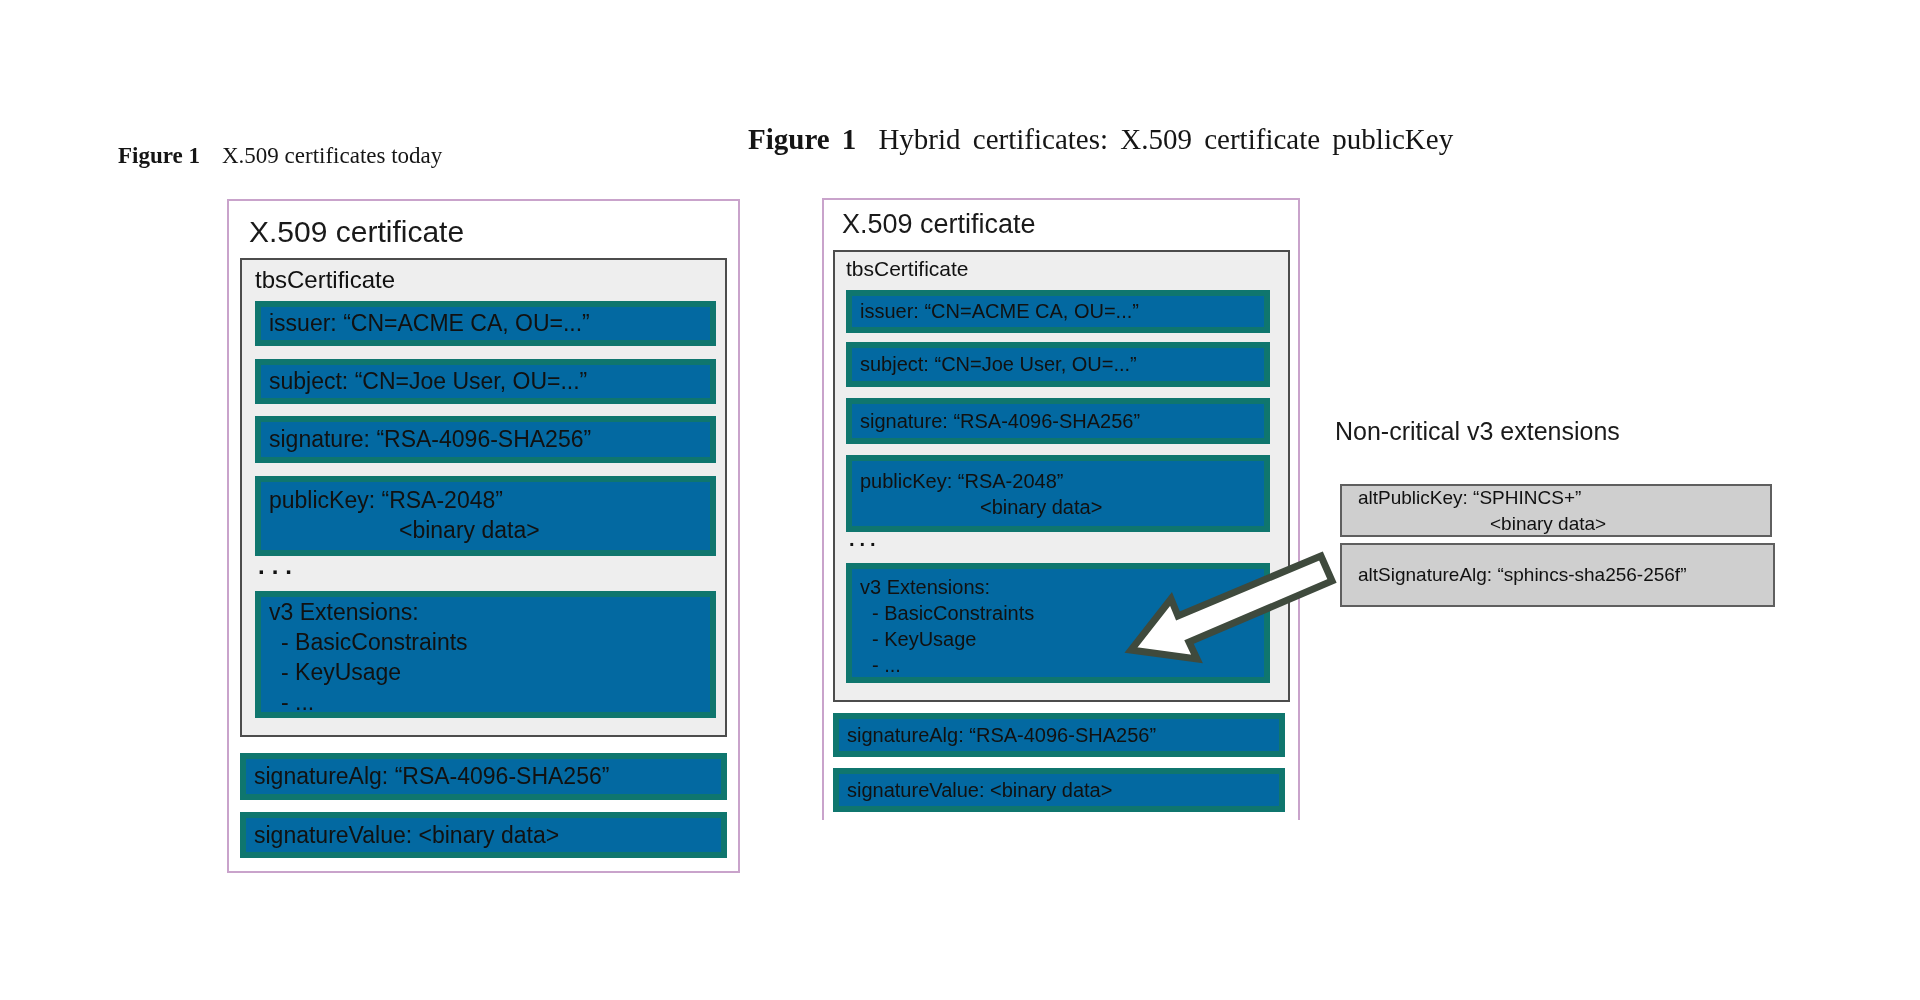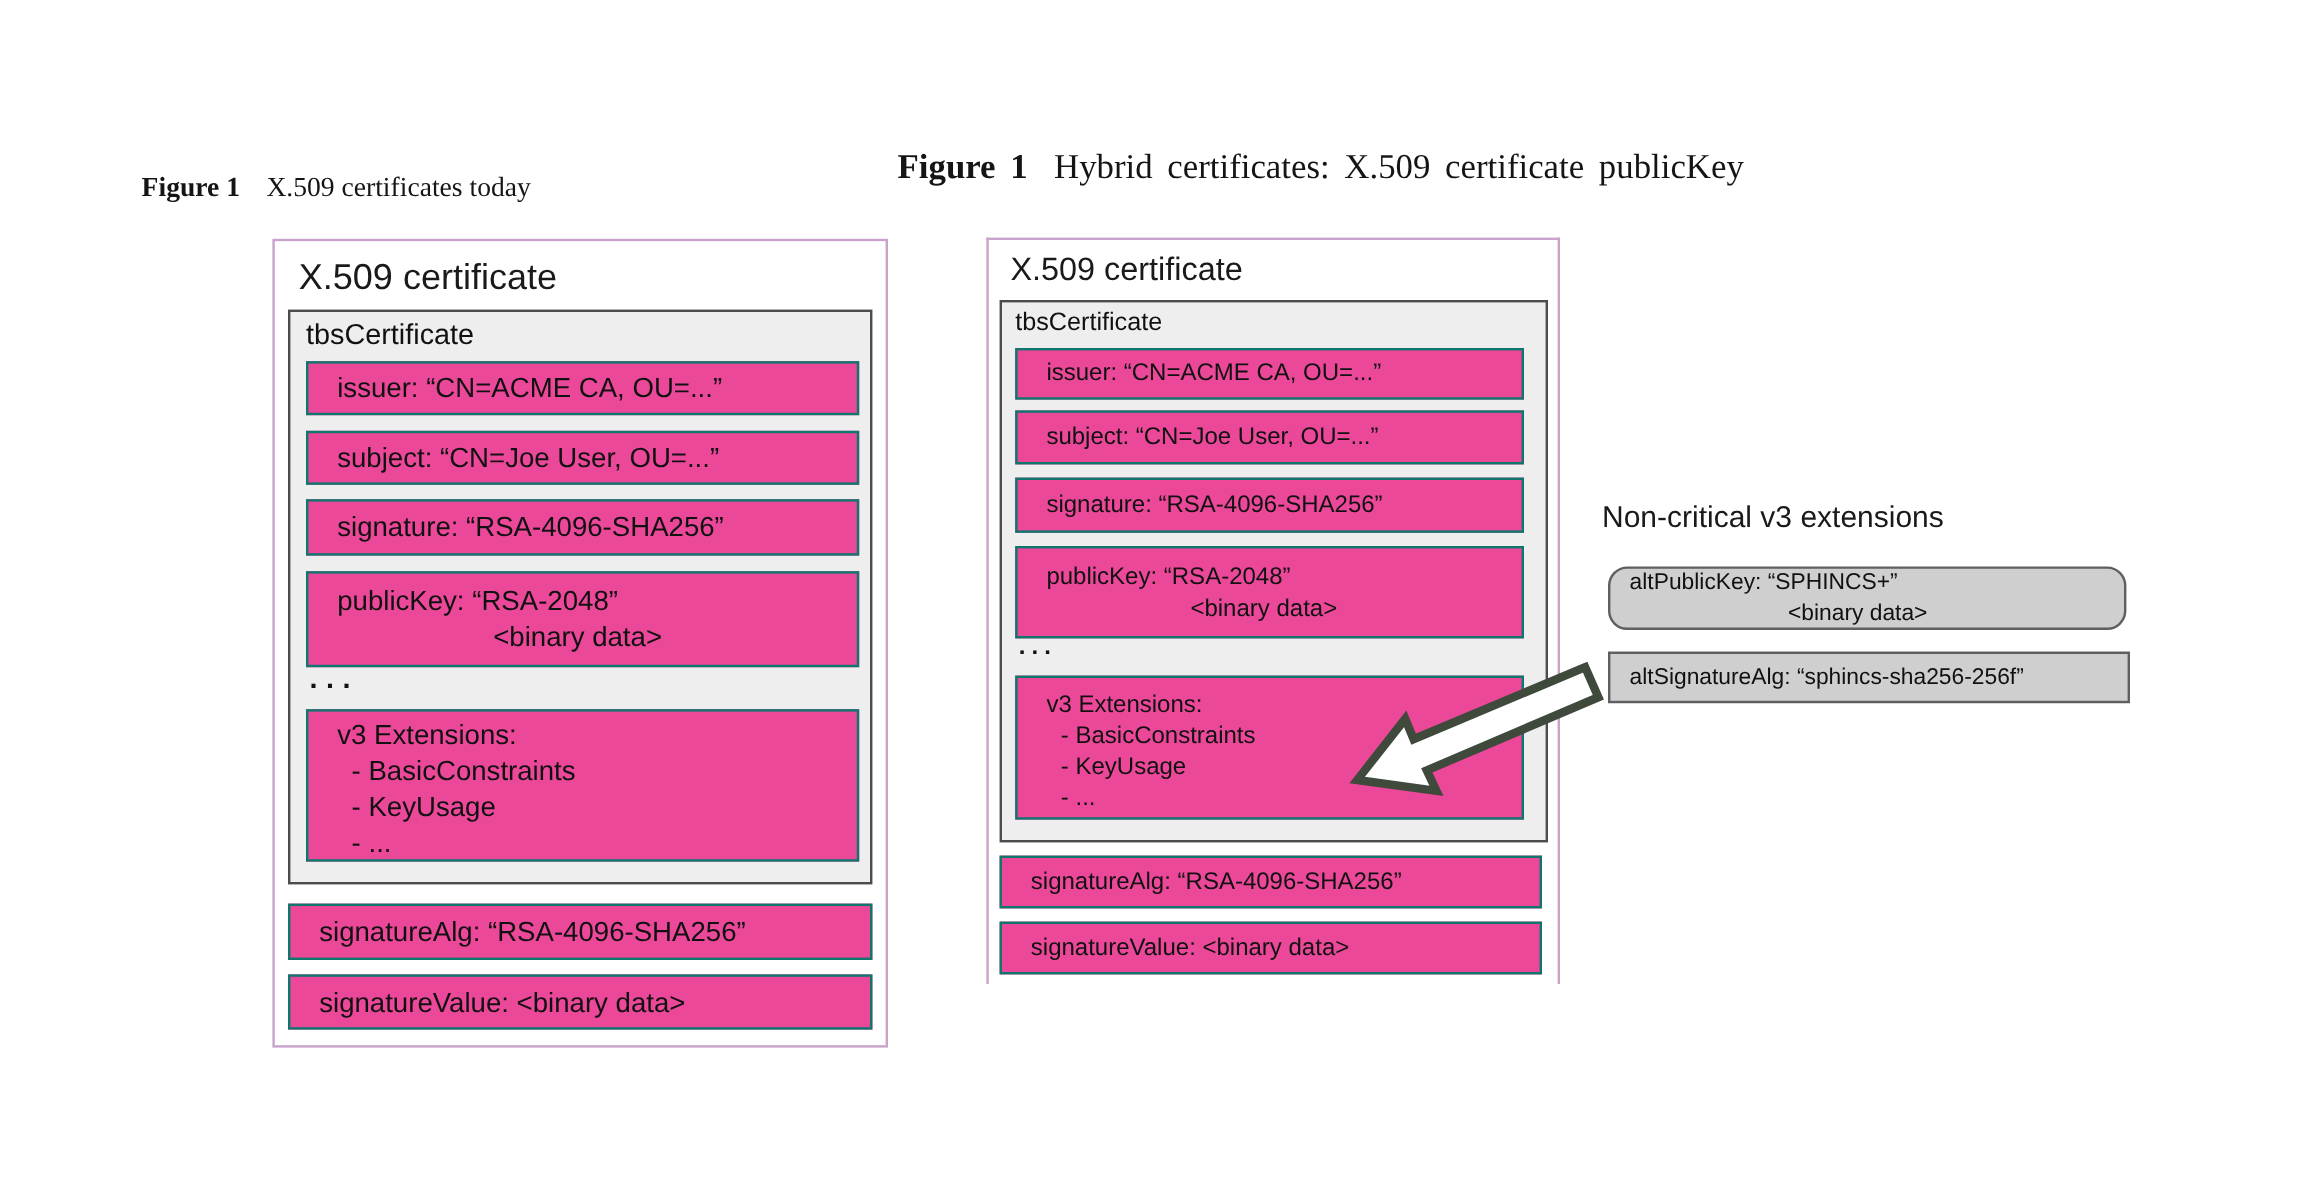--- a/index.html
+++ b/index.html
@@ -23,22 +23,22 @@
 
   
   .tbsbox{position:absolute;background:#eeeeee;border:2px solid #4c4c4c;box-sizing:border-box;}
   .fig1-box .tbsbox{left:11px;top:57px;width:487px;height:479px;}
   .fig2-box .tbsbox{left:9px;top:50px;width:457px;height:452px;}
   .tbs-label{position:absolute;left:13px;top:6px;white-space:nowrap;}
   .fig1-box .tbs-label{font-size:24px;}
   .fig2-box .tbs-label{left:11px;top:5px;font-size:21px;}
 
   
-  .row{position:absolute;background:#ec4899;border:2px solid #0f766e;box-sizing:border-box;
-       display:flex;align-items:center;padding-left:24px;white-space:nowrap;}
+  .row{position:absolute;background:#0369a1;border:6px solid #0f766e;box-sizing:border-box;
+       display:flex;align-items:center;padding-left:8px;white-space:nowrap;}
   .fig1-box .row{font-size:23px;}
   .fig2-box .row{font-size:20px;}
   .row.multi{flex-direction:column;align-items:flex-start;justify-content:center;line-height:1.3;}
   .ellipsis{position:absolute;font-weight:700;letter-spacing:7px;font-size:24px;}
   .v3list{line-height:29px;}
   .fig2-box .v3list{line-height:26px;}
   .v3list .indent{display:block;padding-left:12px;}
 
   
   .f1-issuer{left:13px;top:41px;width:461px;height:45px;}
@@ -60,23 +60,23 @@
   .f2-ellipsis{left:14px;top:276px;font-size:20px;letter-spacing:5px;}
   .f2-v3{left:11px;top:311px;width:424px;height:120px;align-items:flex-start;padding-top:6px;}
   .f2-sigalg{left:9px;top:513px;width:452px;height:44px;}
   .f2-sigval{left:9px;top:568px;width:452px;height:44px;}
 
   
   .ext-heading{position:absolute;left:1335px;top:417px;font-size:25px;white-space:nowrap;color:#1a1a1a;text-align:right;}
   .ext-row{position:absolute;background:#cfcfcf;border:2px solid #5f5f5f;box-sizing:border-box;
            display:flex;align-items:center;padding-left:16px;font-size:19px;white-space:nowrap;}
   .ext-row.multi{flex-direction:column;align-items:flex-start;justify-content:center;line-height:1.35;}
-  .ext-altpk{left:1340px;top:472px;width:432px;height:53px;border-radius:16px;}
+  .ext-altpk{left:1340px;top:484px;width:432px;height:53px;}
   .ext-altpk .line2{padding-left:132px;}
-  .ext-altalg{left:1340px;top:543px;width:435px;height:43px;}
+  .ext-altalg{left:1340px;top:543px;width:435px;height:64px;}
   .ext-altval{left:1340px;top:607px;width:432px;height:45px;}
 
   
   .arrow-svg{position:absolute;left:0;top:0;width:1920px;height:1000px;pointer-events:none;z-index:5;}
 </style>
 </head>
 <body>
 
 <div class="page">
 

